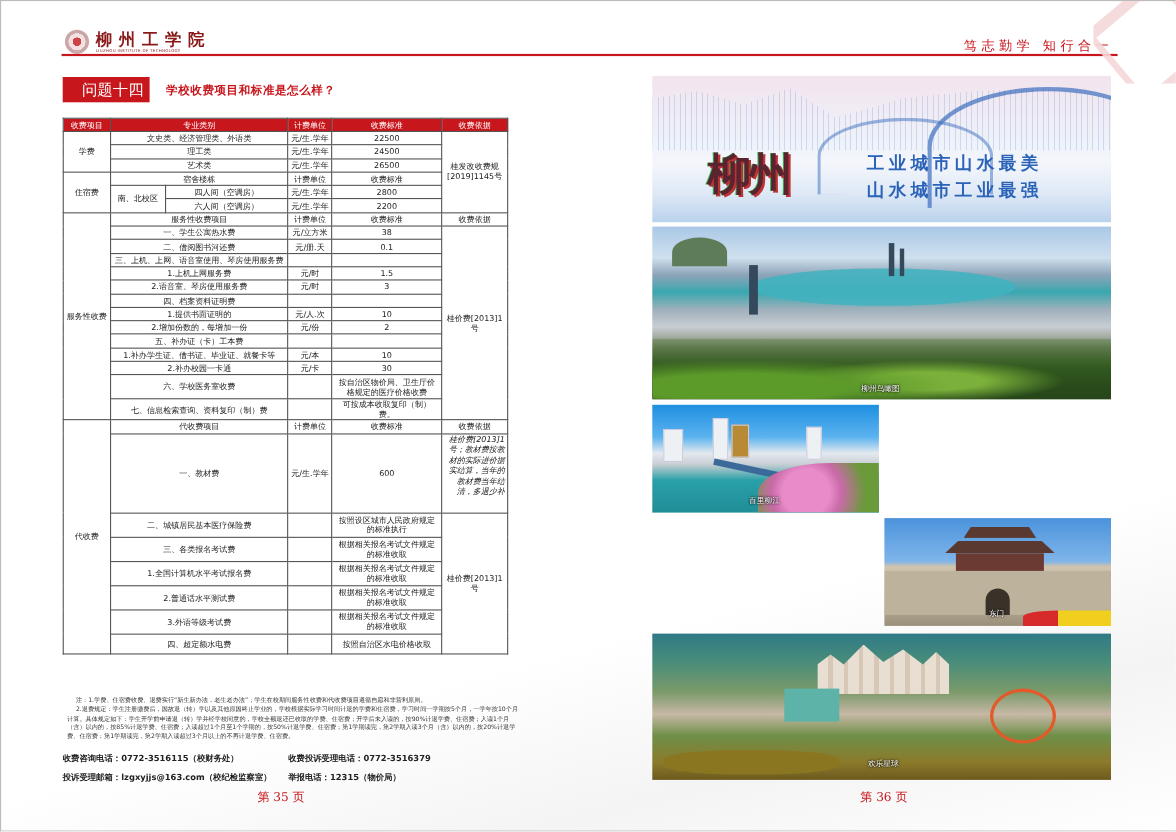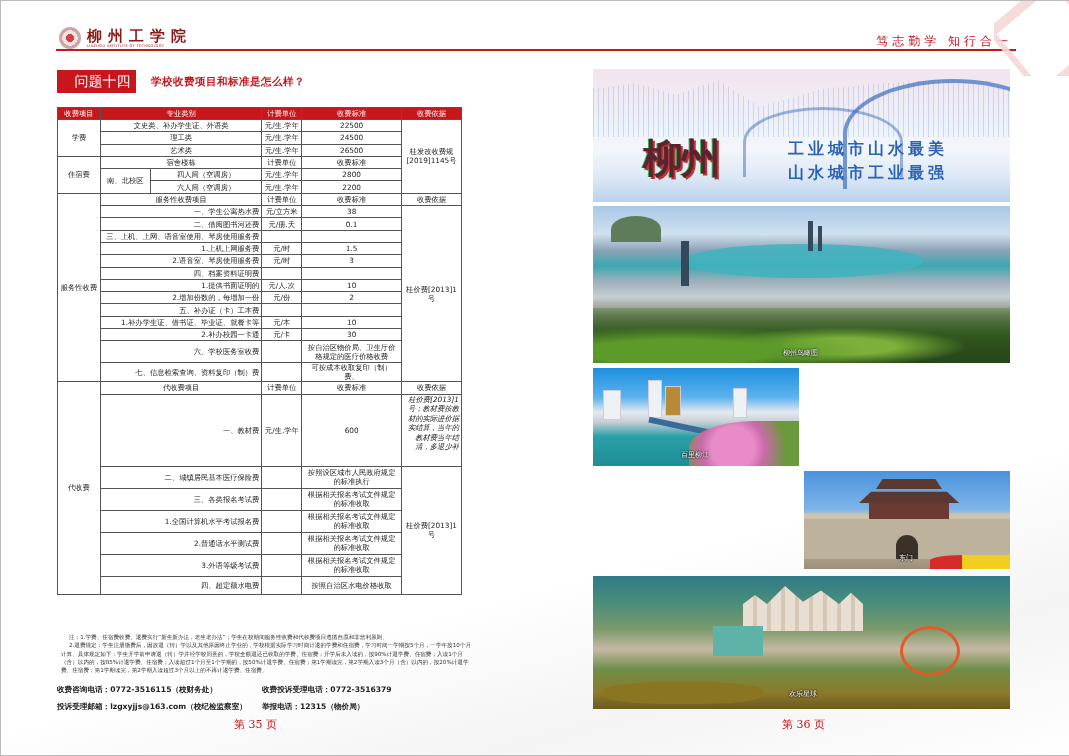--- a/index.html
+++ b/index.html
@@ -19,21 +19,21 @@
   .corner-deco div { position: absolute; right: -25px; top: -10px; width: 90px; height: 90px; transform: rotate(-40deg); border: 10px solid #f5d7d9; border-left-width: 6px; opacity: 0.9; }
 
   
   .q-badge { position: absolute; left: 56px; top: 69px; width: 79px; height: 23px; background: #c8161d; color: #fff; font-size: 14px; display: flex; align-items: center; justify-content: center; padding-left: 12px; }
   .q-title { position: absolute; left: 150px; top: 74px; font-size: 10.5px; font-weight: bold; color: #c8161d; letter-spacing: 0.5px; }
 
   
   table.fees { position: absolute; left: 56px; top: 106px; width: 405px; border-collapse: collapse; font-size: 7.3px; color: #222; }
   table.fees th { background: #c8161d; color: #fff; font-weight: normal; height: 12px; border: 0.6px solid #555; padding: 0 2px; text-align: center; }
   table.fees td { border: 0.6px solid #555; padding: 0 2px; height: 12.3px; text-align: center; line-height: 9px; vertical-align: middle; }
-  table.fees td.l { text-align: right; }
+  table.fees td.l { text-align: center; }
   table.fees td.lt { text-align: right; vertical-align: top; font-style: italic; }
   .col1 { width: 43px; } .col2 { width: 50px; } .col3 { width: 112px; } .col4 { width: 40px; } .col5 { width: 100px; } .col6 { width: 60px; }
 
   
   .notes { position: absolute; left: 60px; top: 632px; width: 410px; font-size: 5.6px; line-height: 8.3px; color: #333; }
   .notes p { text-indent: 8px; }
   .contacts { position: absolute; left: 56px; top: 684px; width: 420px; font-size: 7.6px; font-weight: bold; color: #222; display: grid; grid-template-columns: 205px 215px; row-gap: 7px; }
   .page-num { position: absolute; font-family: "DejaVu Serif", serif; font-size: 11px; color: #c8161d; }
 
   
@@ -111,21 +111,21 @@
         <tr>
       <th>收费项目</th>
       <th colspan="2">专业类别</th>
       <th>计费单位</th>
       <th>收费标准</th>
       <th>收费依据</th>
     </tr>
 
     <tr>
       <td rowspan="3">学费</td>
-      <td colspan="2">文史类、补办学生证、外语类</td>
+      <td colspan="2">文史类、经济管理类、外语类</td>
       <td>元/生.学年</td>
       <td>22500</td>
       <td rowspan="6">桂发改收费规[2019]1145号</td>
     </tr>
     <tr>
       <td colspan="2">理工类</td>
       <td>元/生.学年</td>
       <td>24500</td>
     </tr>
     <tr>

